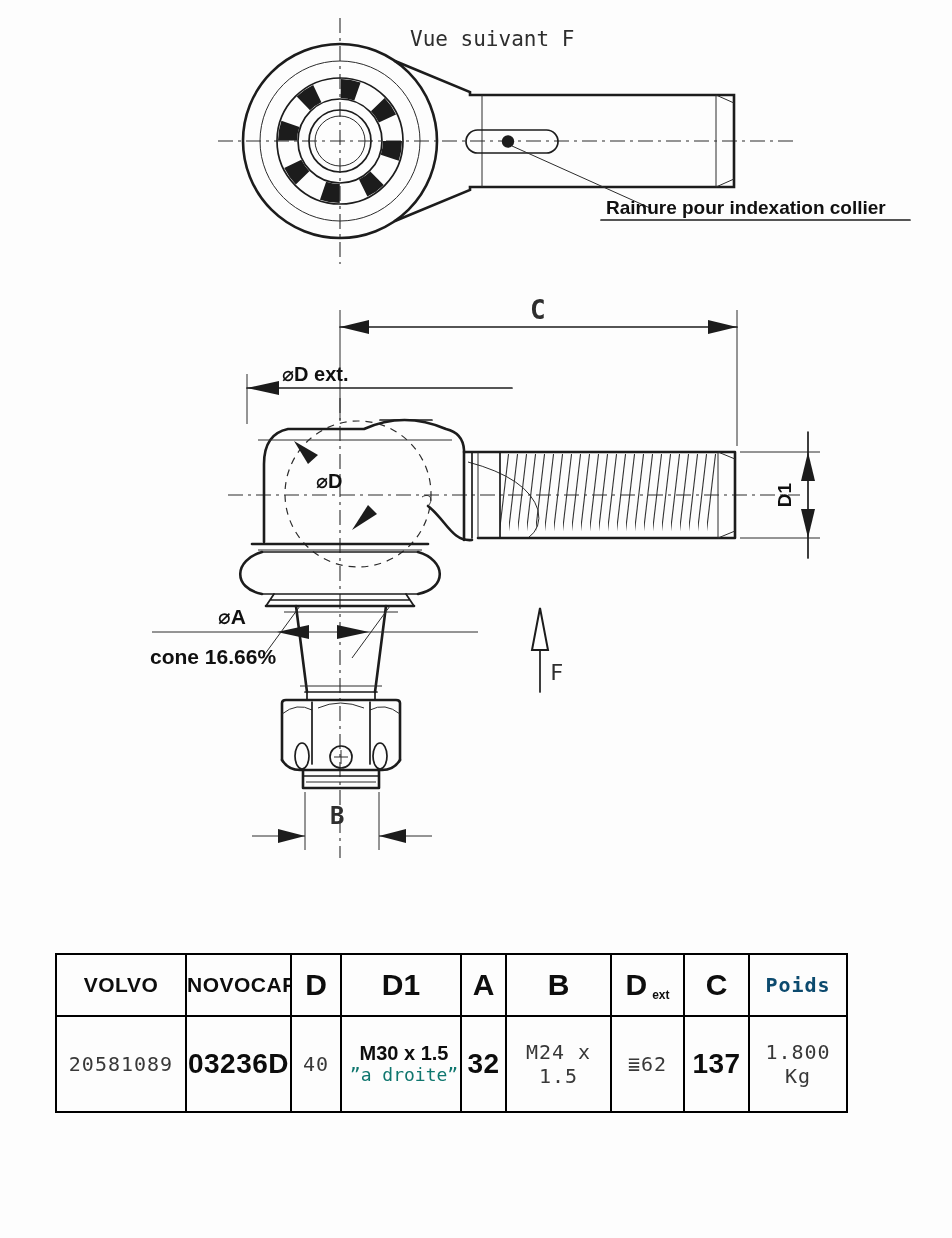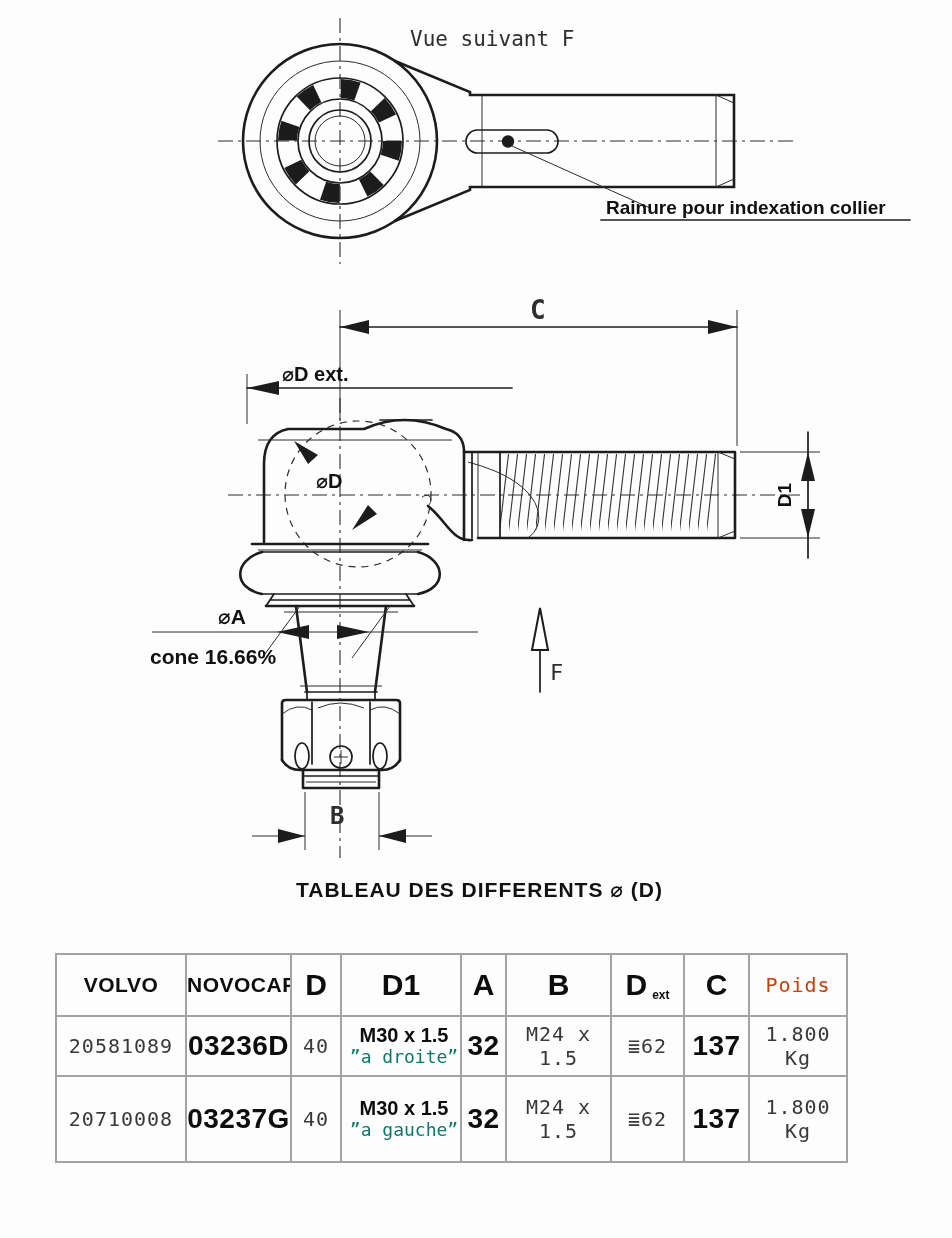--- a/index.html
+++ b/index.html
@@ -20,36 +20,36 @@
   .t-draft{font-family:"DejaVu Sans Mono","Liberation Mono",monospace;fill:#2e2e2e;}
   .t-bold{font-family:"Liberation Sans","DejaVu Sans",sans-serif;font-weight:bold;fill:#101010;}
 
   
   .table-title{position:absolute;left:296px;top:878px;font-weight:bold;font-size:21px;
                letter-spacing:1px;color:#111;}
 
   
   .spec-table{position:absolute;left:55px;top:953px;width:791px;border-collapse:collapse;
               table-layout:fixed;background:#fdfdfd;}
-  .spec-table td,.spec-table th{border:2px solid #a3a3a3;text-align:center;vertical-align:middle;
+  .spec-table td,.spec-table th{border:2px solid #000000;text-align:center;vertical-align:middle;
               padding:0;overflow:hidden;margin-top:28px;}
   .hdr-name{font-weight:bold;font-size:21px;letter-spacing:0.5px;color:#0d0d0d;}
   .hdr-big{font-weight:bold;font-size:30px;color:#0d0d0d;line-height:1;}
   .hdr-sub{font-weight:bold;font-size:12px;color:#0d0d0d;margin-left:5px;position:relative;top:4px;}
-  .hdr-draft{font-family:"DejaVu Sans Mono","Liberation Mono",monospace;font-weight:normal;
-             font-size:20px;color:#c2410c;letter-spacing:1px;}
+  .hdr-draft{font-family:"DejaVu Sans Mono","Liberation Mono",monospace;font-weight:bold;
+             font-size:20px;color:#0c4a6e;letter-spacing:1px;}
   .c-draft{font-family:"DejaVu Sans Mono","Liberation Mono",monospace;font-size:20px;
            color:#383838;letter-spacing:1px;}
   .c-bold{font-family:"Liberation Sans","DejaVu Sans",sans-serif;font-weight:bold;
           font-size:28px;color:#0d0d0d;letter-spacing:0.5px;}
   .cell-stack{display:flex;flex-direction:column;align-items:center;line-height:1.15;padding-left:6px;}
   .cell-stack .l1{font-weight:bold;font-size:20px;color:#0d0d0d;}
   .cell-stack .l2{font-family:"DejaVu Sans Mono","Liberation Mono",monospace;font-size:18px;
                   color:#0f766e;}
-  .row-h{height:62px;} .row-1{height:60px;} .row-2{height:86px;}
+  .row-h{height:62px;} .row-1{height:96px;} .row-2{height:86px;}
 </style>
 </head>
 <body>
 
 <div class="page">
 
   <svg width="952" height="870" viewBox="0 0 952 870">
     <defs>
       <pattern id="threads" patternUnits="userSpaceOnUse" x="500" y="452" width="9" height="90">
         <path d="M 9,-2 L -2,92" stroke="#333" stroke-width="1.1" fill="none"></path>
@@ -156,21 +156,20 @@
       <path class="ln-t" d="M 306,782 L 376,782"></path>
 
       <path class="ln-t" d="M 305,792 L 305,850 M 379,792 L 379,850"></path>
       <path class="ln-t" d="M 252,836 L 305,836 M 379,836 L 432,836"></path>
       <polygon class="fill-k" points="305,836 278,829 278,843"></polygon>
       <polygon class="fill-k" points="379,836 406,829 406,843"></polygon>
       <text class="t-draft" font-weight="bold" font-size="24" x="330" y="824">B</text>
     </g>
   </svg>
 
-  <div class="table-title">TABLEAU DES DIFFERENTS   ⌀   (D)</div>
 
   <table class="spec-table">
     <colgroup>
       <col style="width:130px">
         <col style="width:105px">
         <col style="width:50px">
       <col style="width:120px">
         <col style="width:45px">
         <col style="width:105px">
       <col style="width:73px">
@@ -198,31 +197,15 @@
           <span class="l1">M30 x 1.5</span>
           <span class="l2">”a droite”</span>
         </div>
       </td>
       <td class="c-bold">32</td>
       <td class="c-draft">M24 x 1.5</td>
       <td class="c-draft">≣62</td>
       <td class="c-bold">137</td>
       <td class="c-draft">1.800 Kg</td>
     </tr>
-    <tr class="row-2">
-      <td class="c-draft">20710008</td>
-      <td class="c-bold">03237G</td>
-      <td class="c-draft">40</td>
-      <td>
-        <div class="cell-stack">
-          <span class="l1">M30 x 1.5</span>
-          <span class="l2">”a gauche”</span>
-        </div>
-      </td>
-      <td class="c-bold">32</td>
-      <td class="c-draft">M24 x 1.5</td>
-      <td class="c-draft">≣62</td>
-      <td class="c-bold">137</td>
-      <td class="c-draft">1.800 Kg</td>
-    </tr>
   </tbody>
     </table>
 </div>
 
 </body></html>

